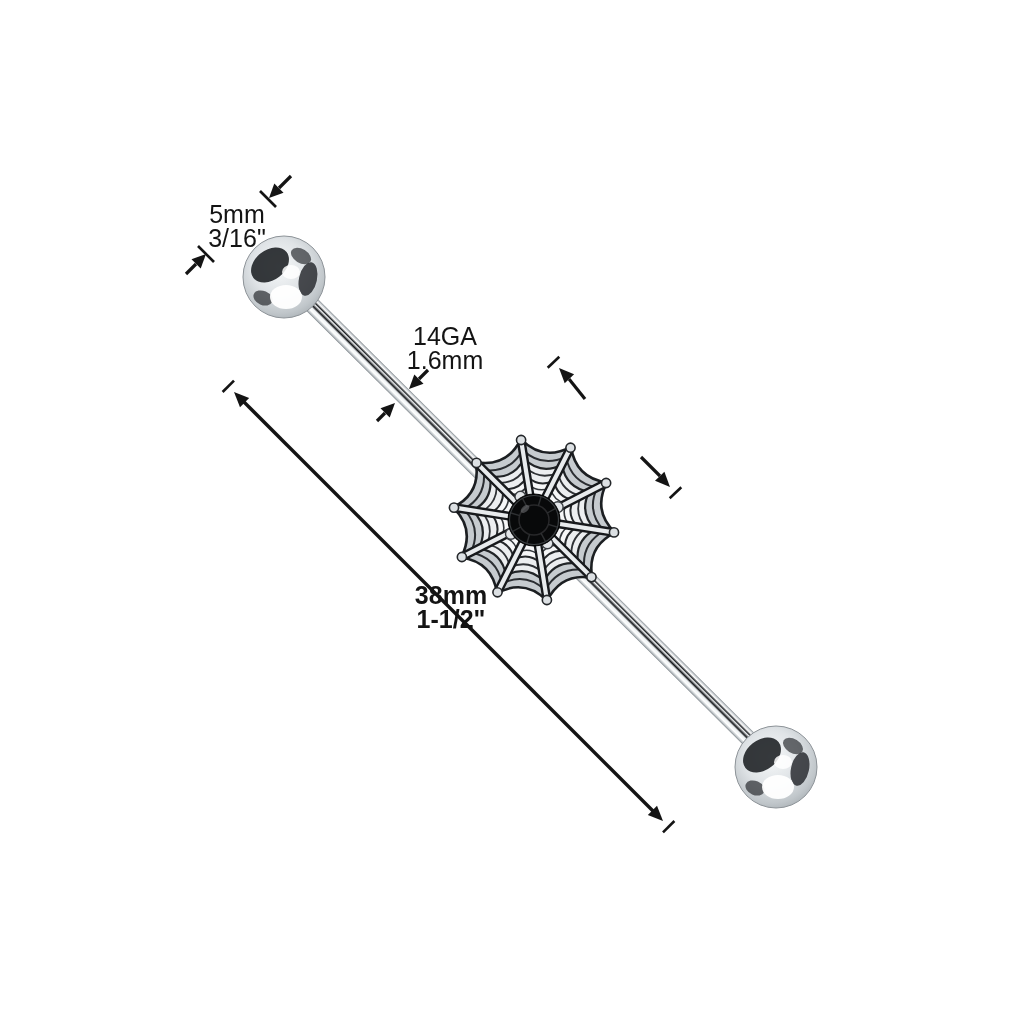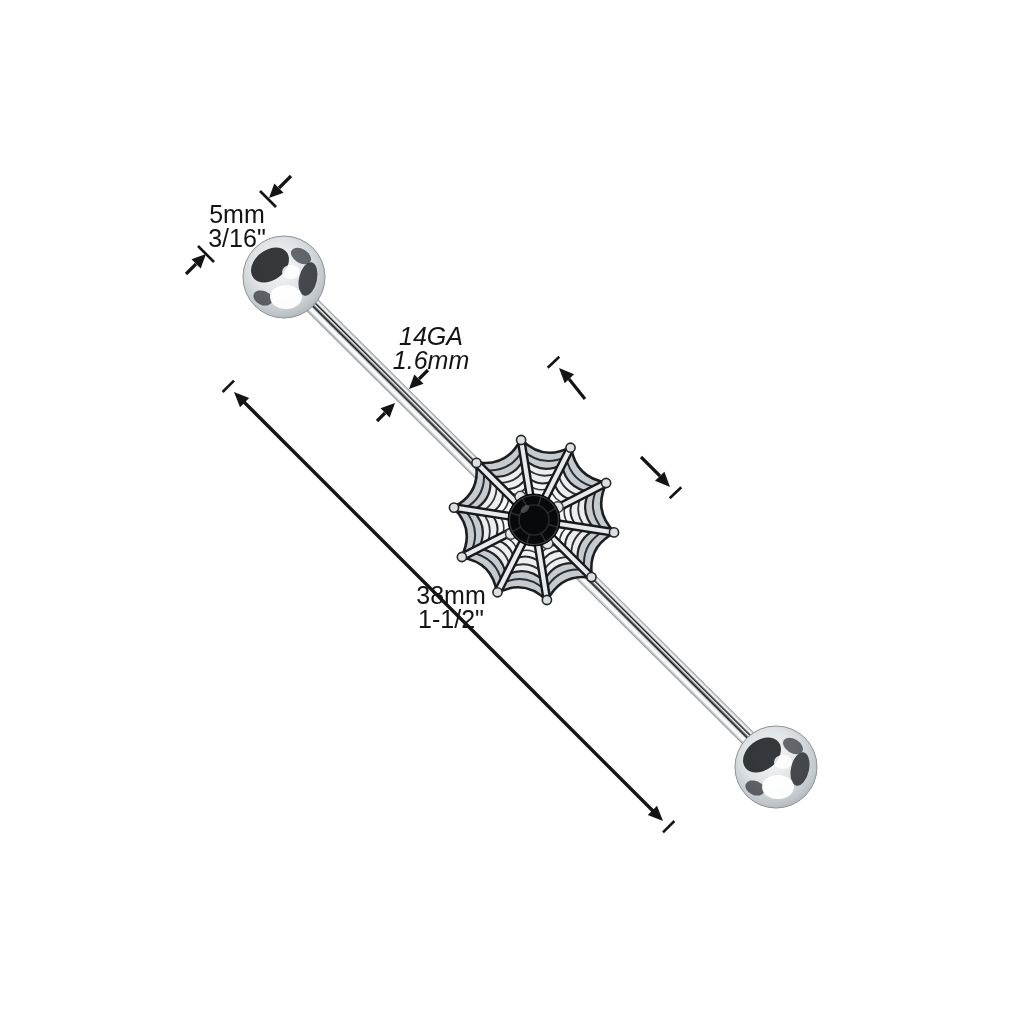--- a/index.html
+++ b/index.html
@@ -151,21 +151,21 @@
         <line x1="674.4" y1="821" x2="663" y2="832.4" stroke-width="2.6"></line>
         <polygon points="663,821 657,805.8 647.8,815" stroke="none"></polygon>
       </g>
     </g>
   </svg>
 
   <div class="dim-label" style="left:152px;top:202px;">
     <div>5mm</div>
     <div>3/16"</div>
   </div>
-  <div class="dim-label" style="left:346px;top:324px;font-style:italic;">
+  <div class="dim-label" style="left:360px;top:324px;">
     <div>14GA</div>
     <div>1.6mm</div>
   </div>
-  <div class="dim-label" style="left:366px;top:583px;">
+  <div class="dim-label" style="left:366px;top:583px;font-weight:bold;">
     <div>38mm</div>
     <div>1-1/2"</div>
   </div>
 </div>
 
 </body></html>

